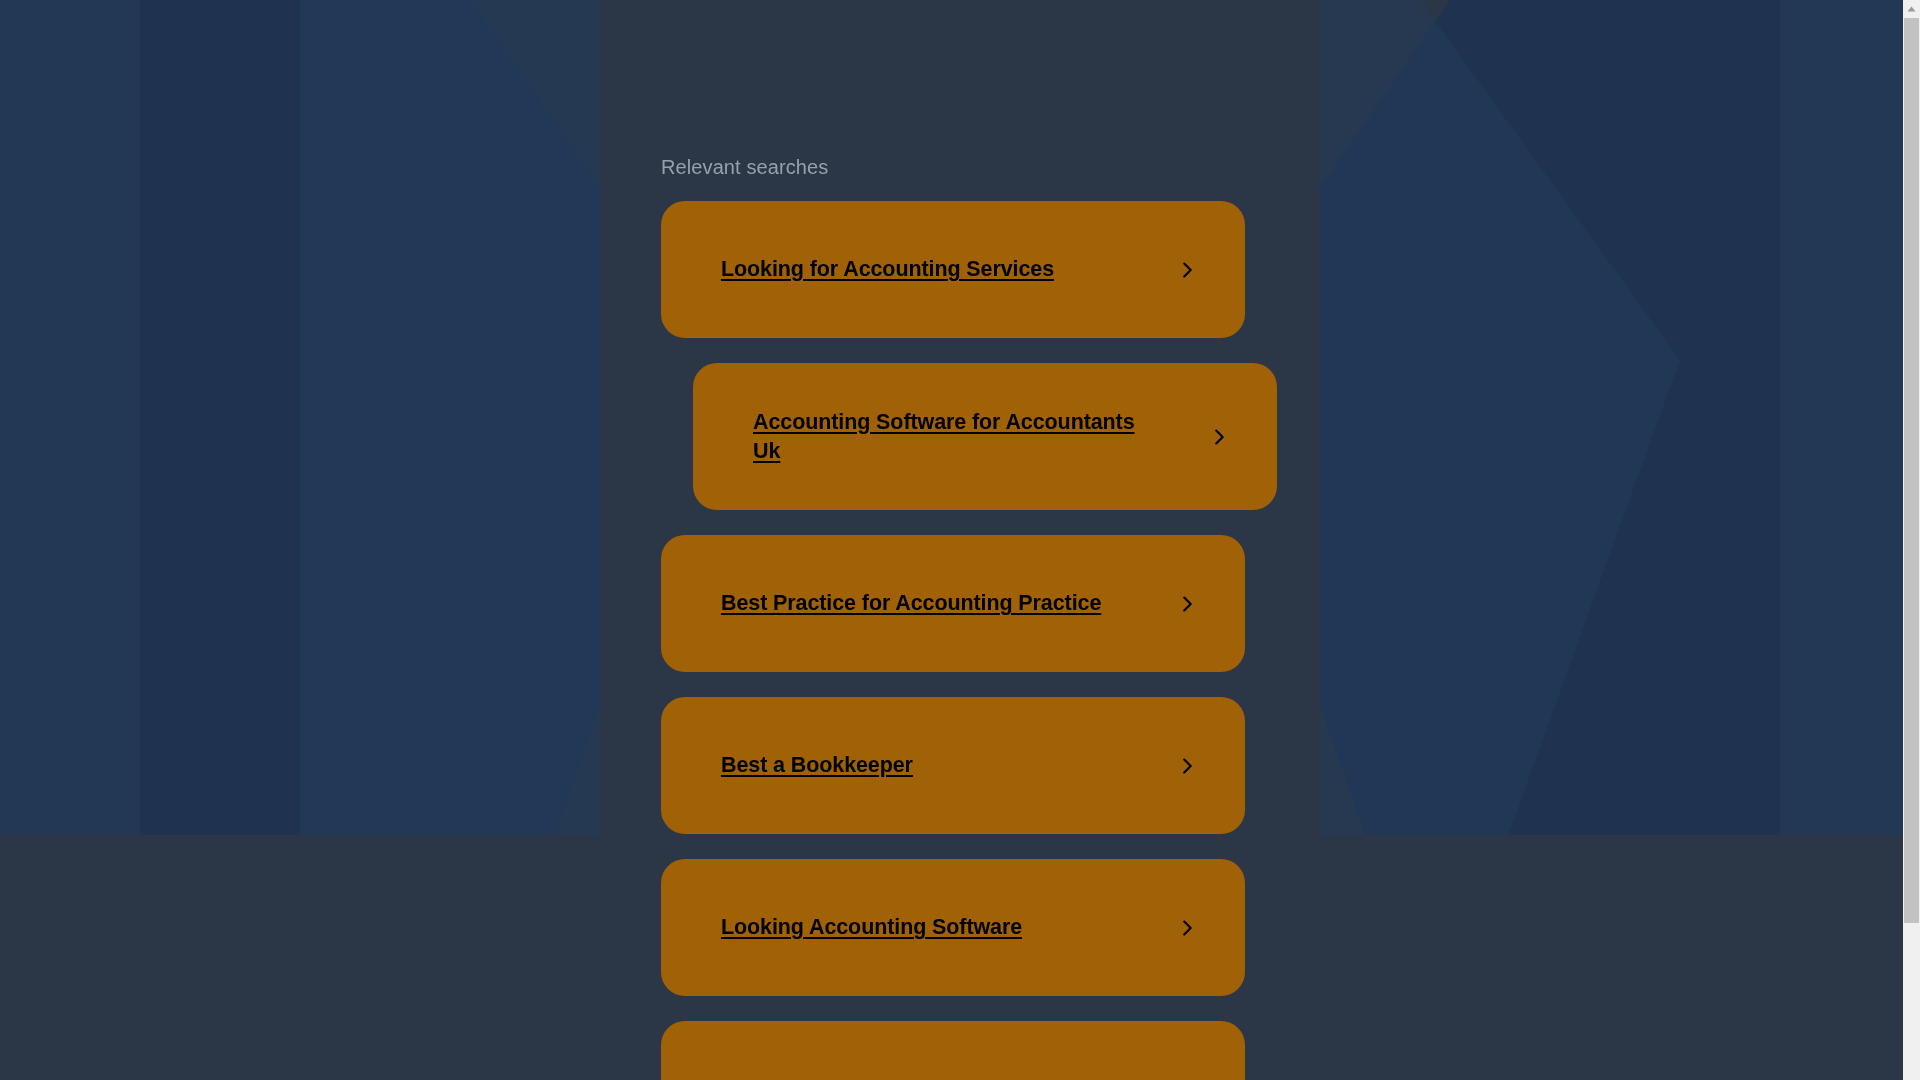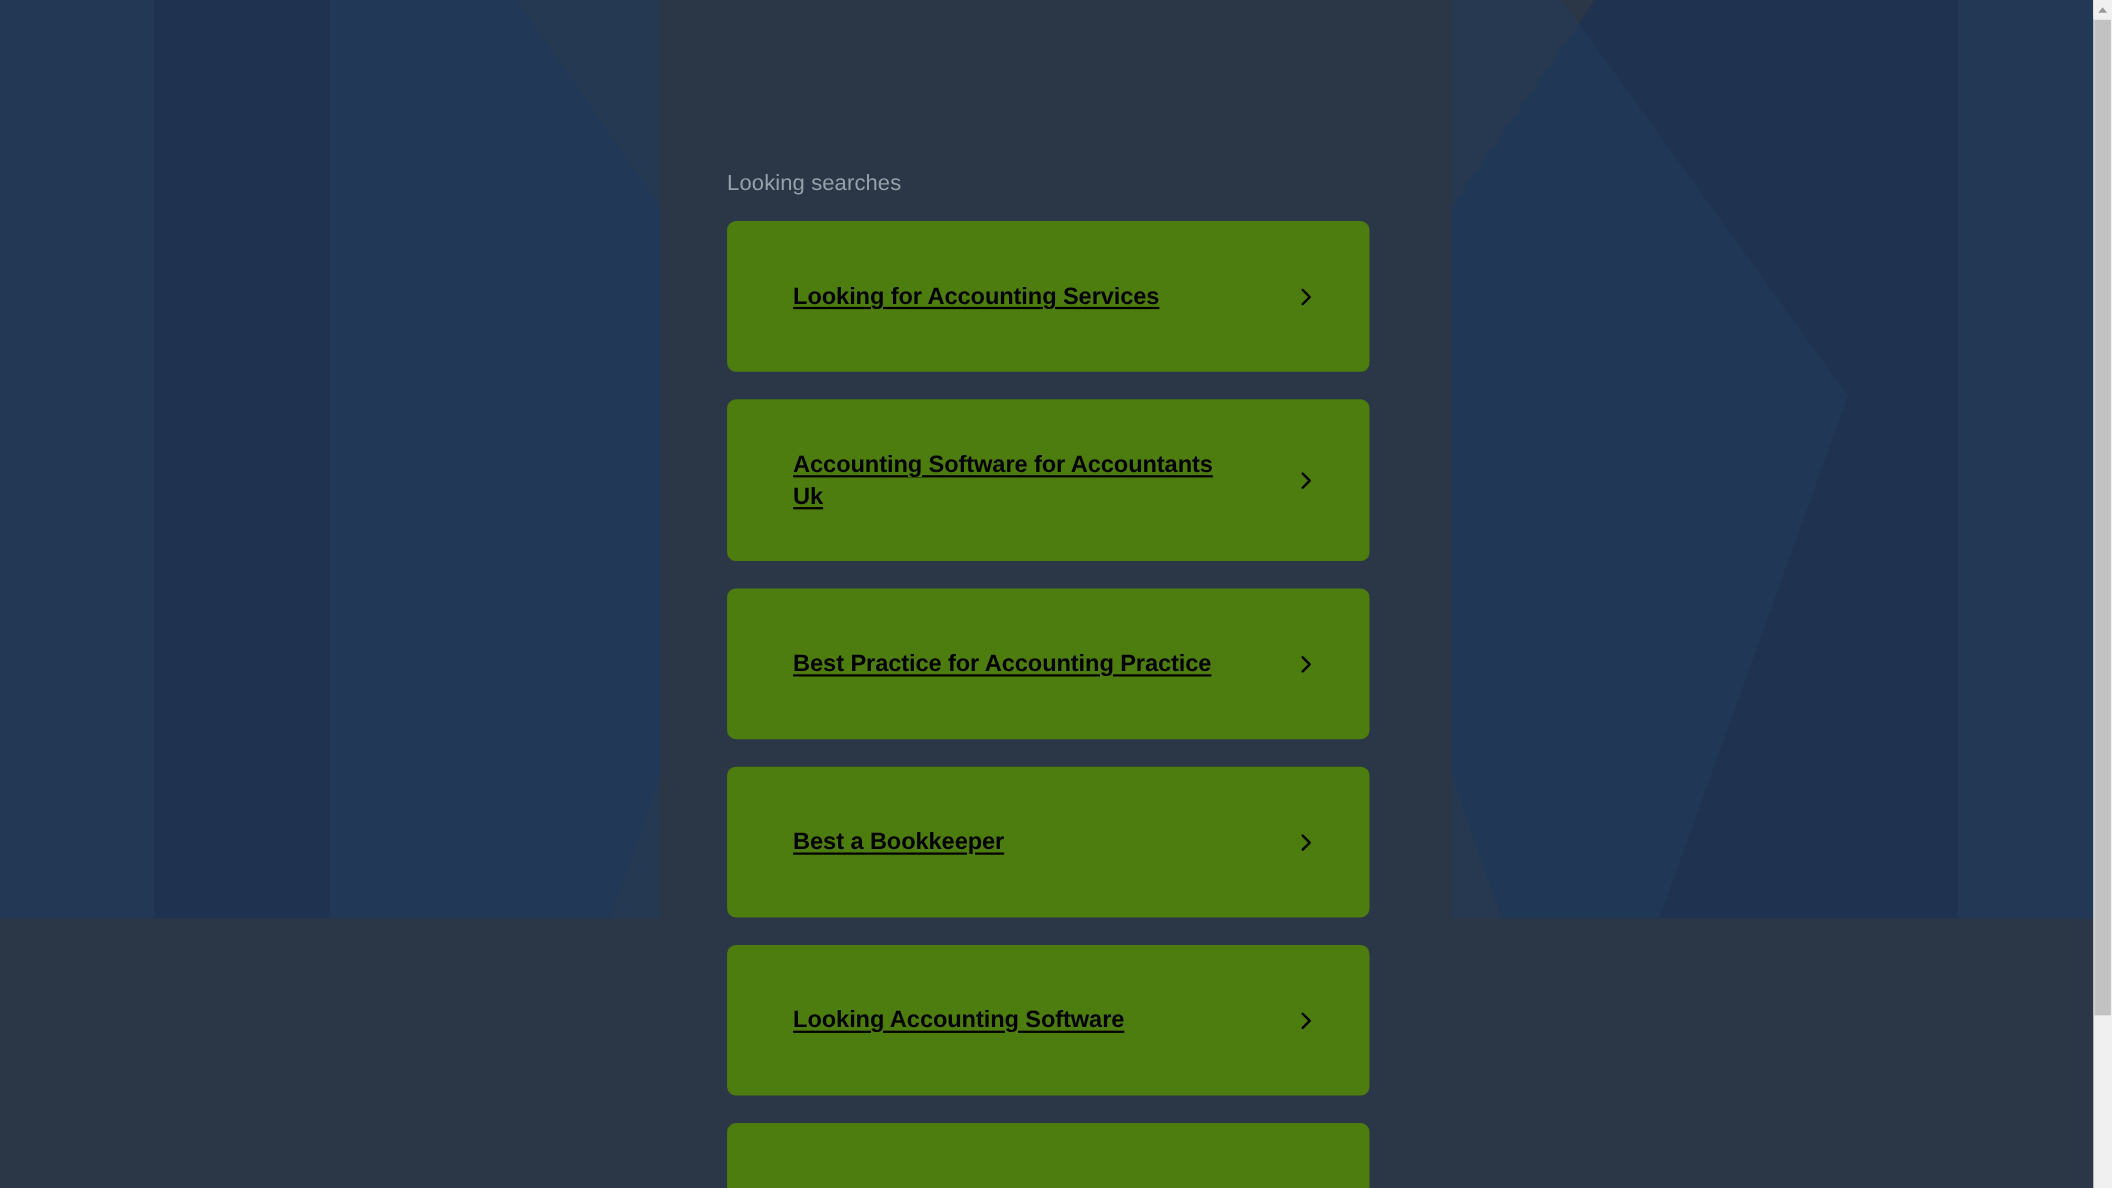--- a/index.html
+++ b/index.html
@@ -49,32 +49,32 @@
     line-height: 24px;
     letter-spacing: 0.1px;
     padding-top: 155px;
     padding-bottom: 0;
     margin-bottom: 22px;
     user-select: none;
   }
 
   .search-card {
     width: 584px;
-    background: #4d7c0f;
-    border-radius: 8px;
+    background: #a16207;
+    border-radius: 24px;
     margin-bottom: 25px;
     display: flex;
     align-items: center;
     justify-content: space-between;
     padding: 0 22px 0 60px;
     min-height: 137px;
     cursor: pointer;
   }
 
-  .search-card.two-line { min-height: 147px; }
+  .search-card.two-line { min-height: 147px; margin-left: 32px; }
 
   .card-label {
     color: #000000;
     font-size: 21.5px;
     font-weight: 700;
     line-height: 29px;
     text-decoration: underline;
     text-underline-offset: 3px;
     text-decoration-thickness: 2px;
     letter-spacing: -0.1px;
@@ -140,21 +140,21 @@
   <path d="M1090,0 L1420,0 L1680,360 L1420,1080 L1090,1080 Z" fill="#223c5c" opacity="0.5"></path>
 
   <path d="M600,0 L1320,0 L1320,1080 L600,1080 Z" fill="#2b3746"></path>
 
   <rect x="0" y="835" width="1920" height="245" fill="#2b3746"></rect>
 </svg>
 
 <div id="page-scroll">
   <div id="content-column">
 
-    <h2 id="section-heading">Looking searches</h2>
+    <h2 id="section-heading">Relevant searches</h2>
 
     <a class="search-card">
       <span class="card-label">Looking for Accounting Services</span>
       <span class="chevron-icon">
         <svg width="22" height="22" viewBox="0 0 24 24" fill="none" stroke="#000000" stroke-width="2.4" stroke-linecap="round" stroke-linejoin="round">
           <polyline points="9 5 16 12 9 19"></polyline>
         </svg>
       </span>
     </a>
 

